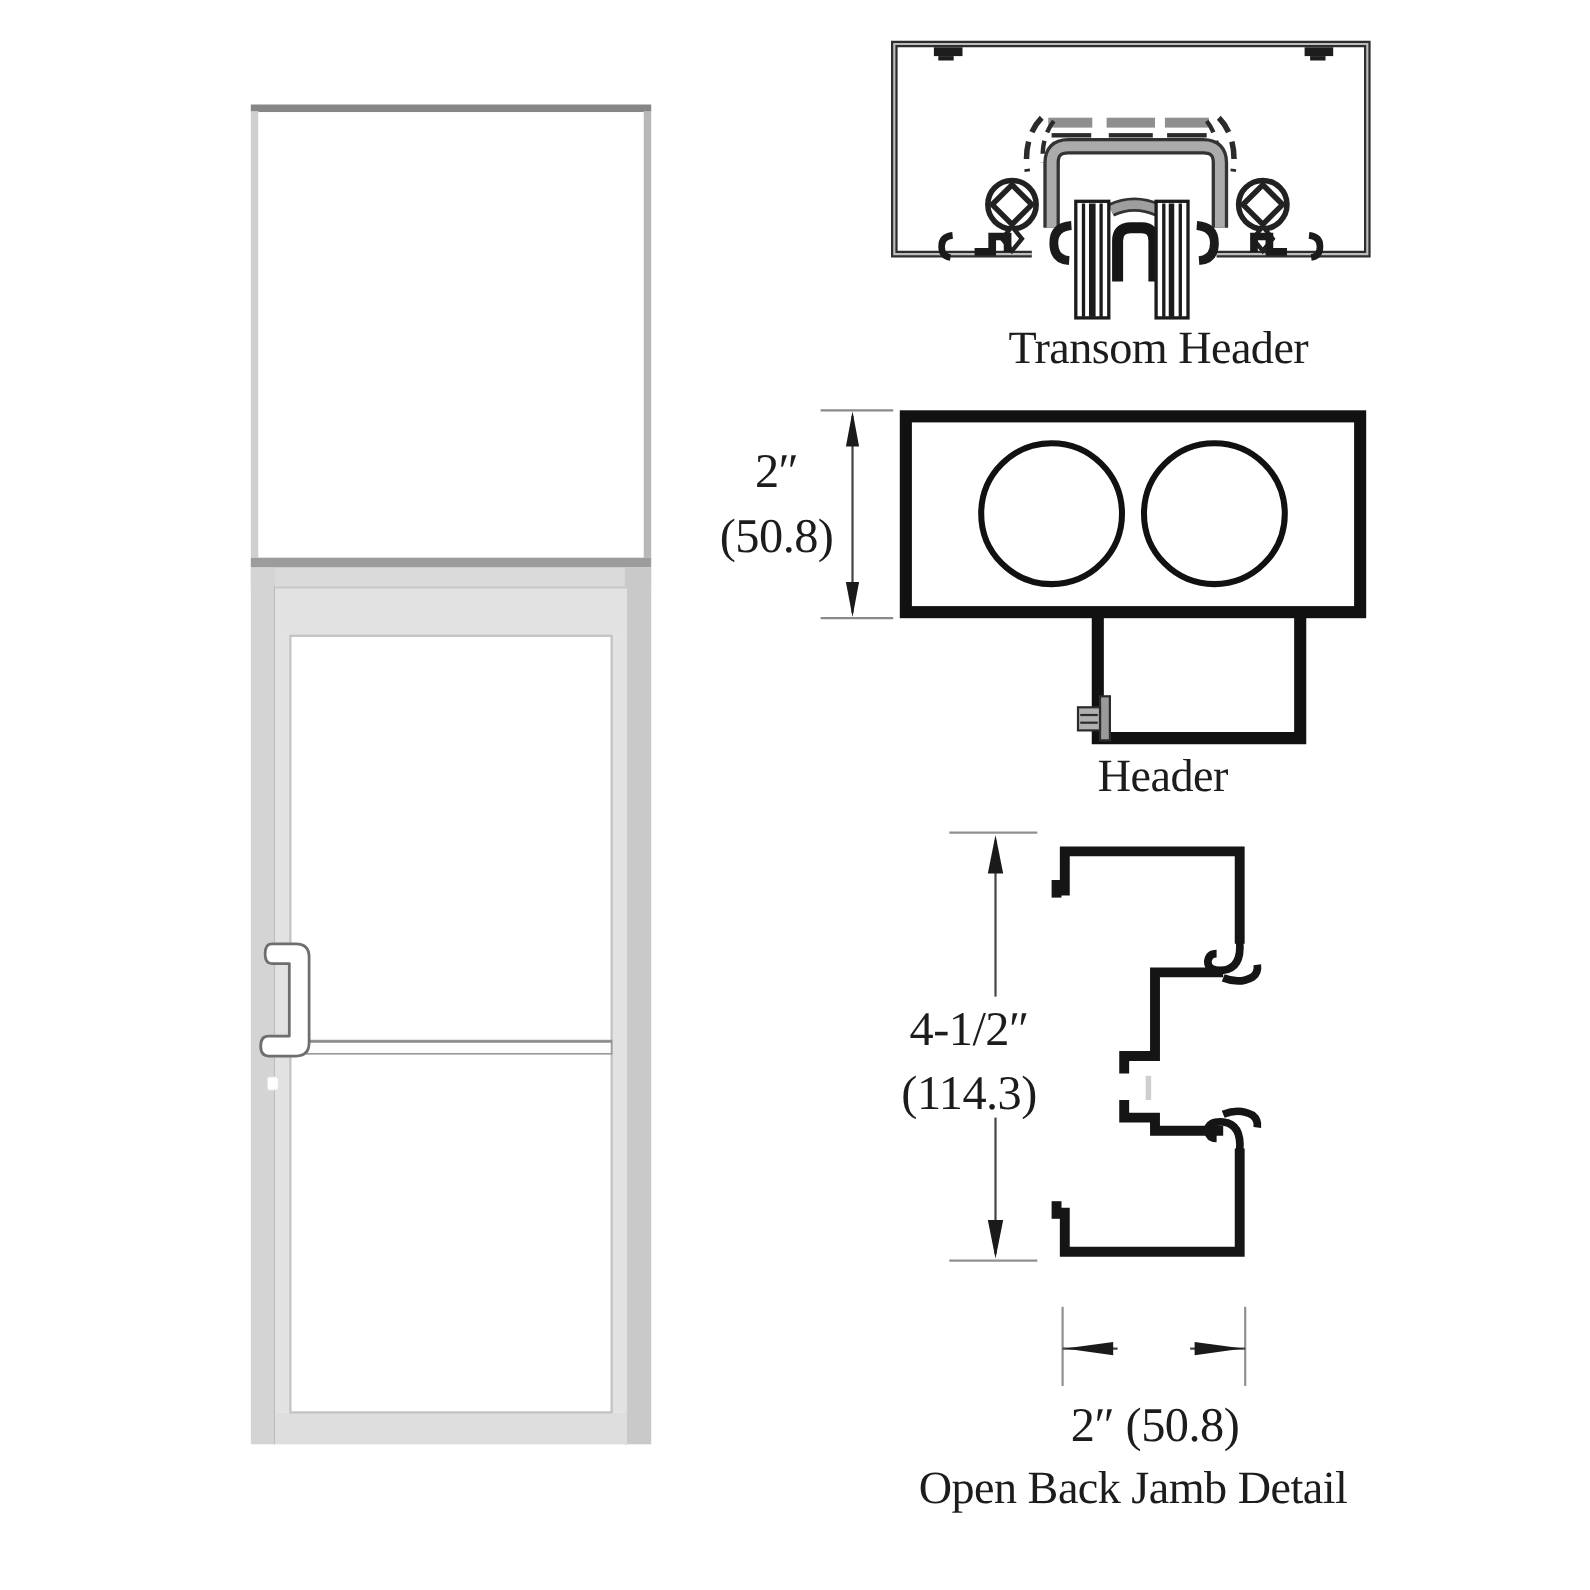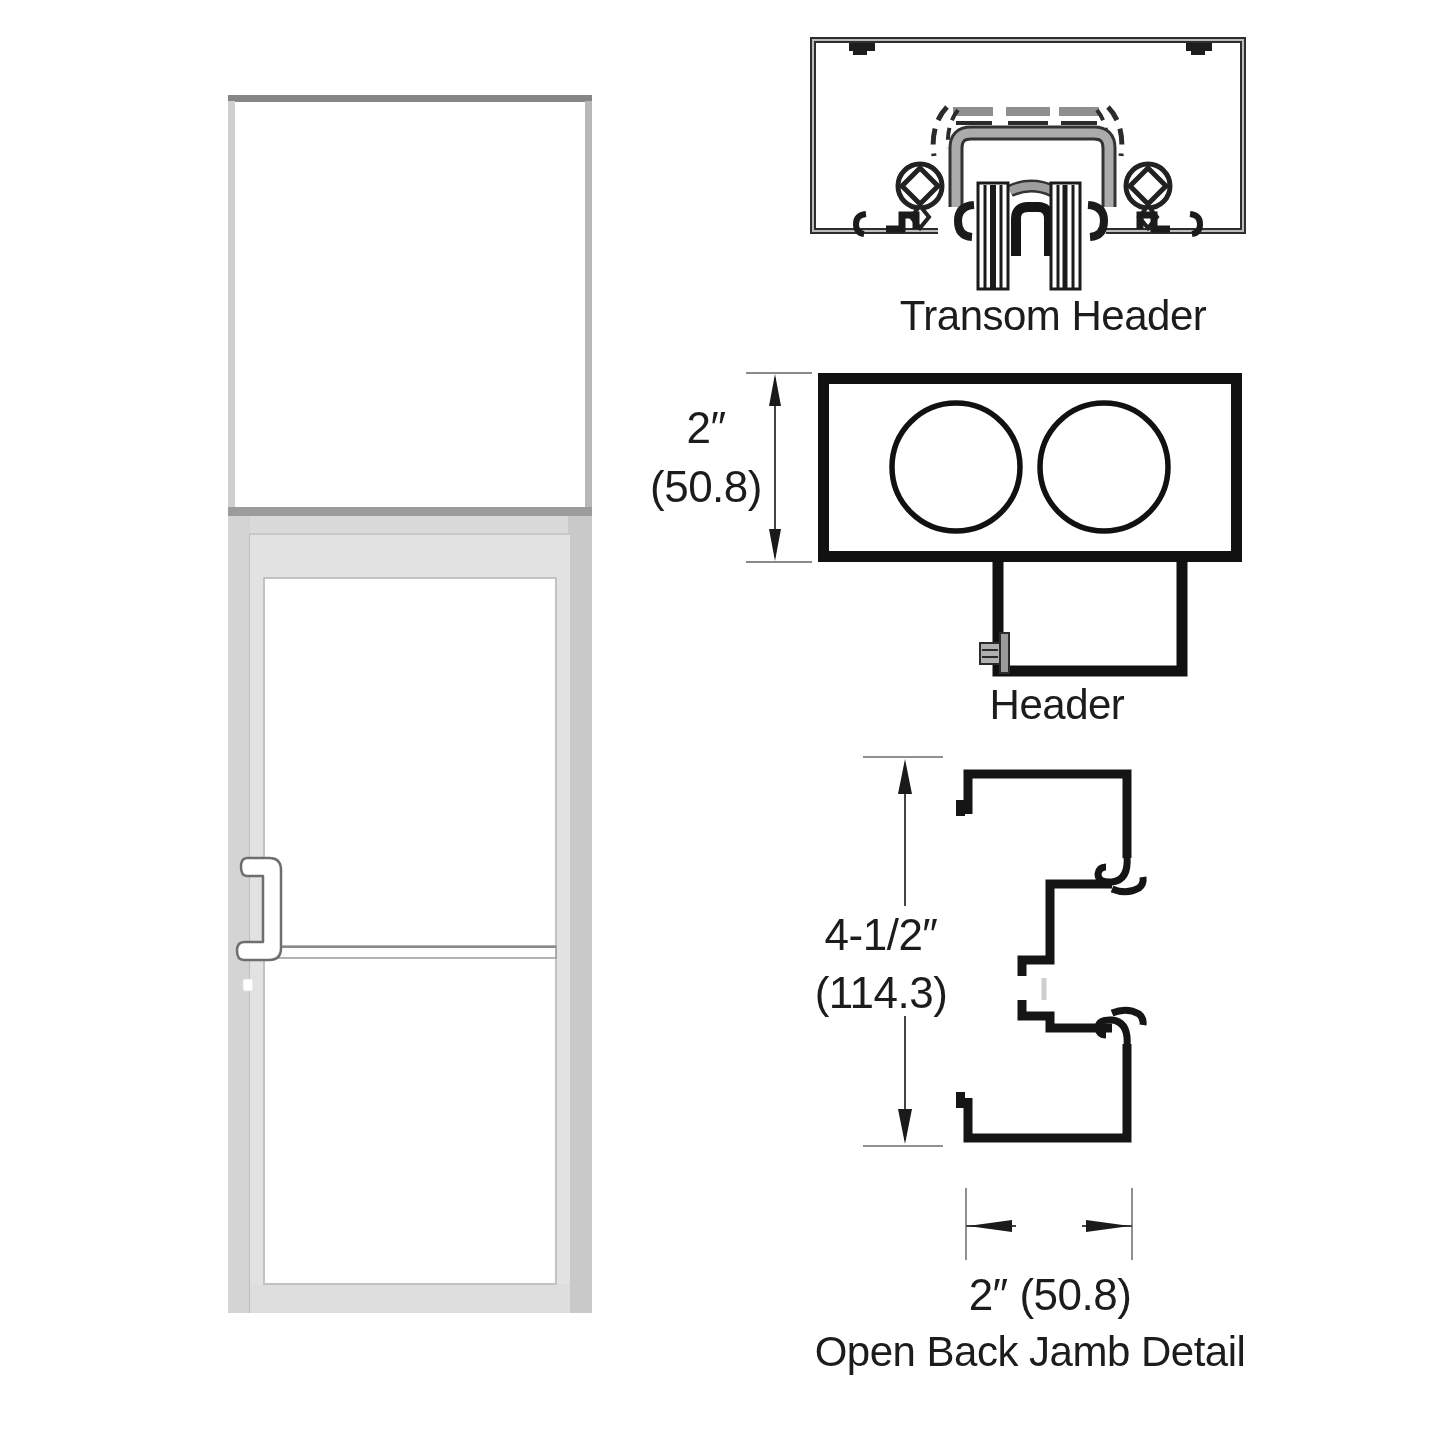--- a/index.html
+++ b/index.html
@@ -1,17 +1,17 @@
 <!DOCTYPE html>
 <html><head>
 <meta charset="utf-8">
 <style>
   html,body{margin:0;padding:0;background:#ffffff;}
   .stage{position:relative;width:1445px;height:1445px;background:#ffffff;overflow:hidden;
-         font-family:Liberation Sans, sans-serif;}
+         font-family:Liberation Serif, serif;}
   svg text{fill:#1c1c1c;}
   .lbl{font-size:42px;letter-spacing:-0.5px;text-anchor:middle;}
   .dim{font-size:44px;letter-spacing:-0.5px;text-anchor:middle;}
 </style>
 </head>
 <body>
 
 <div class="stage">
 <svg width="1445" height="1445" viewBox="0 0 1445 1445">
 

